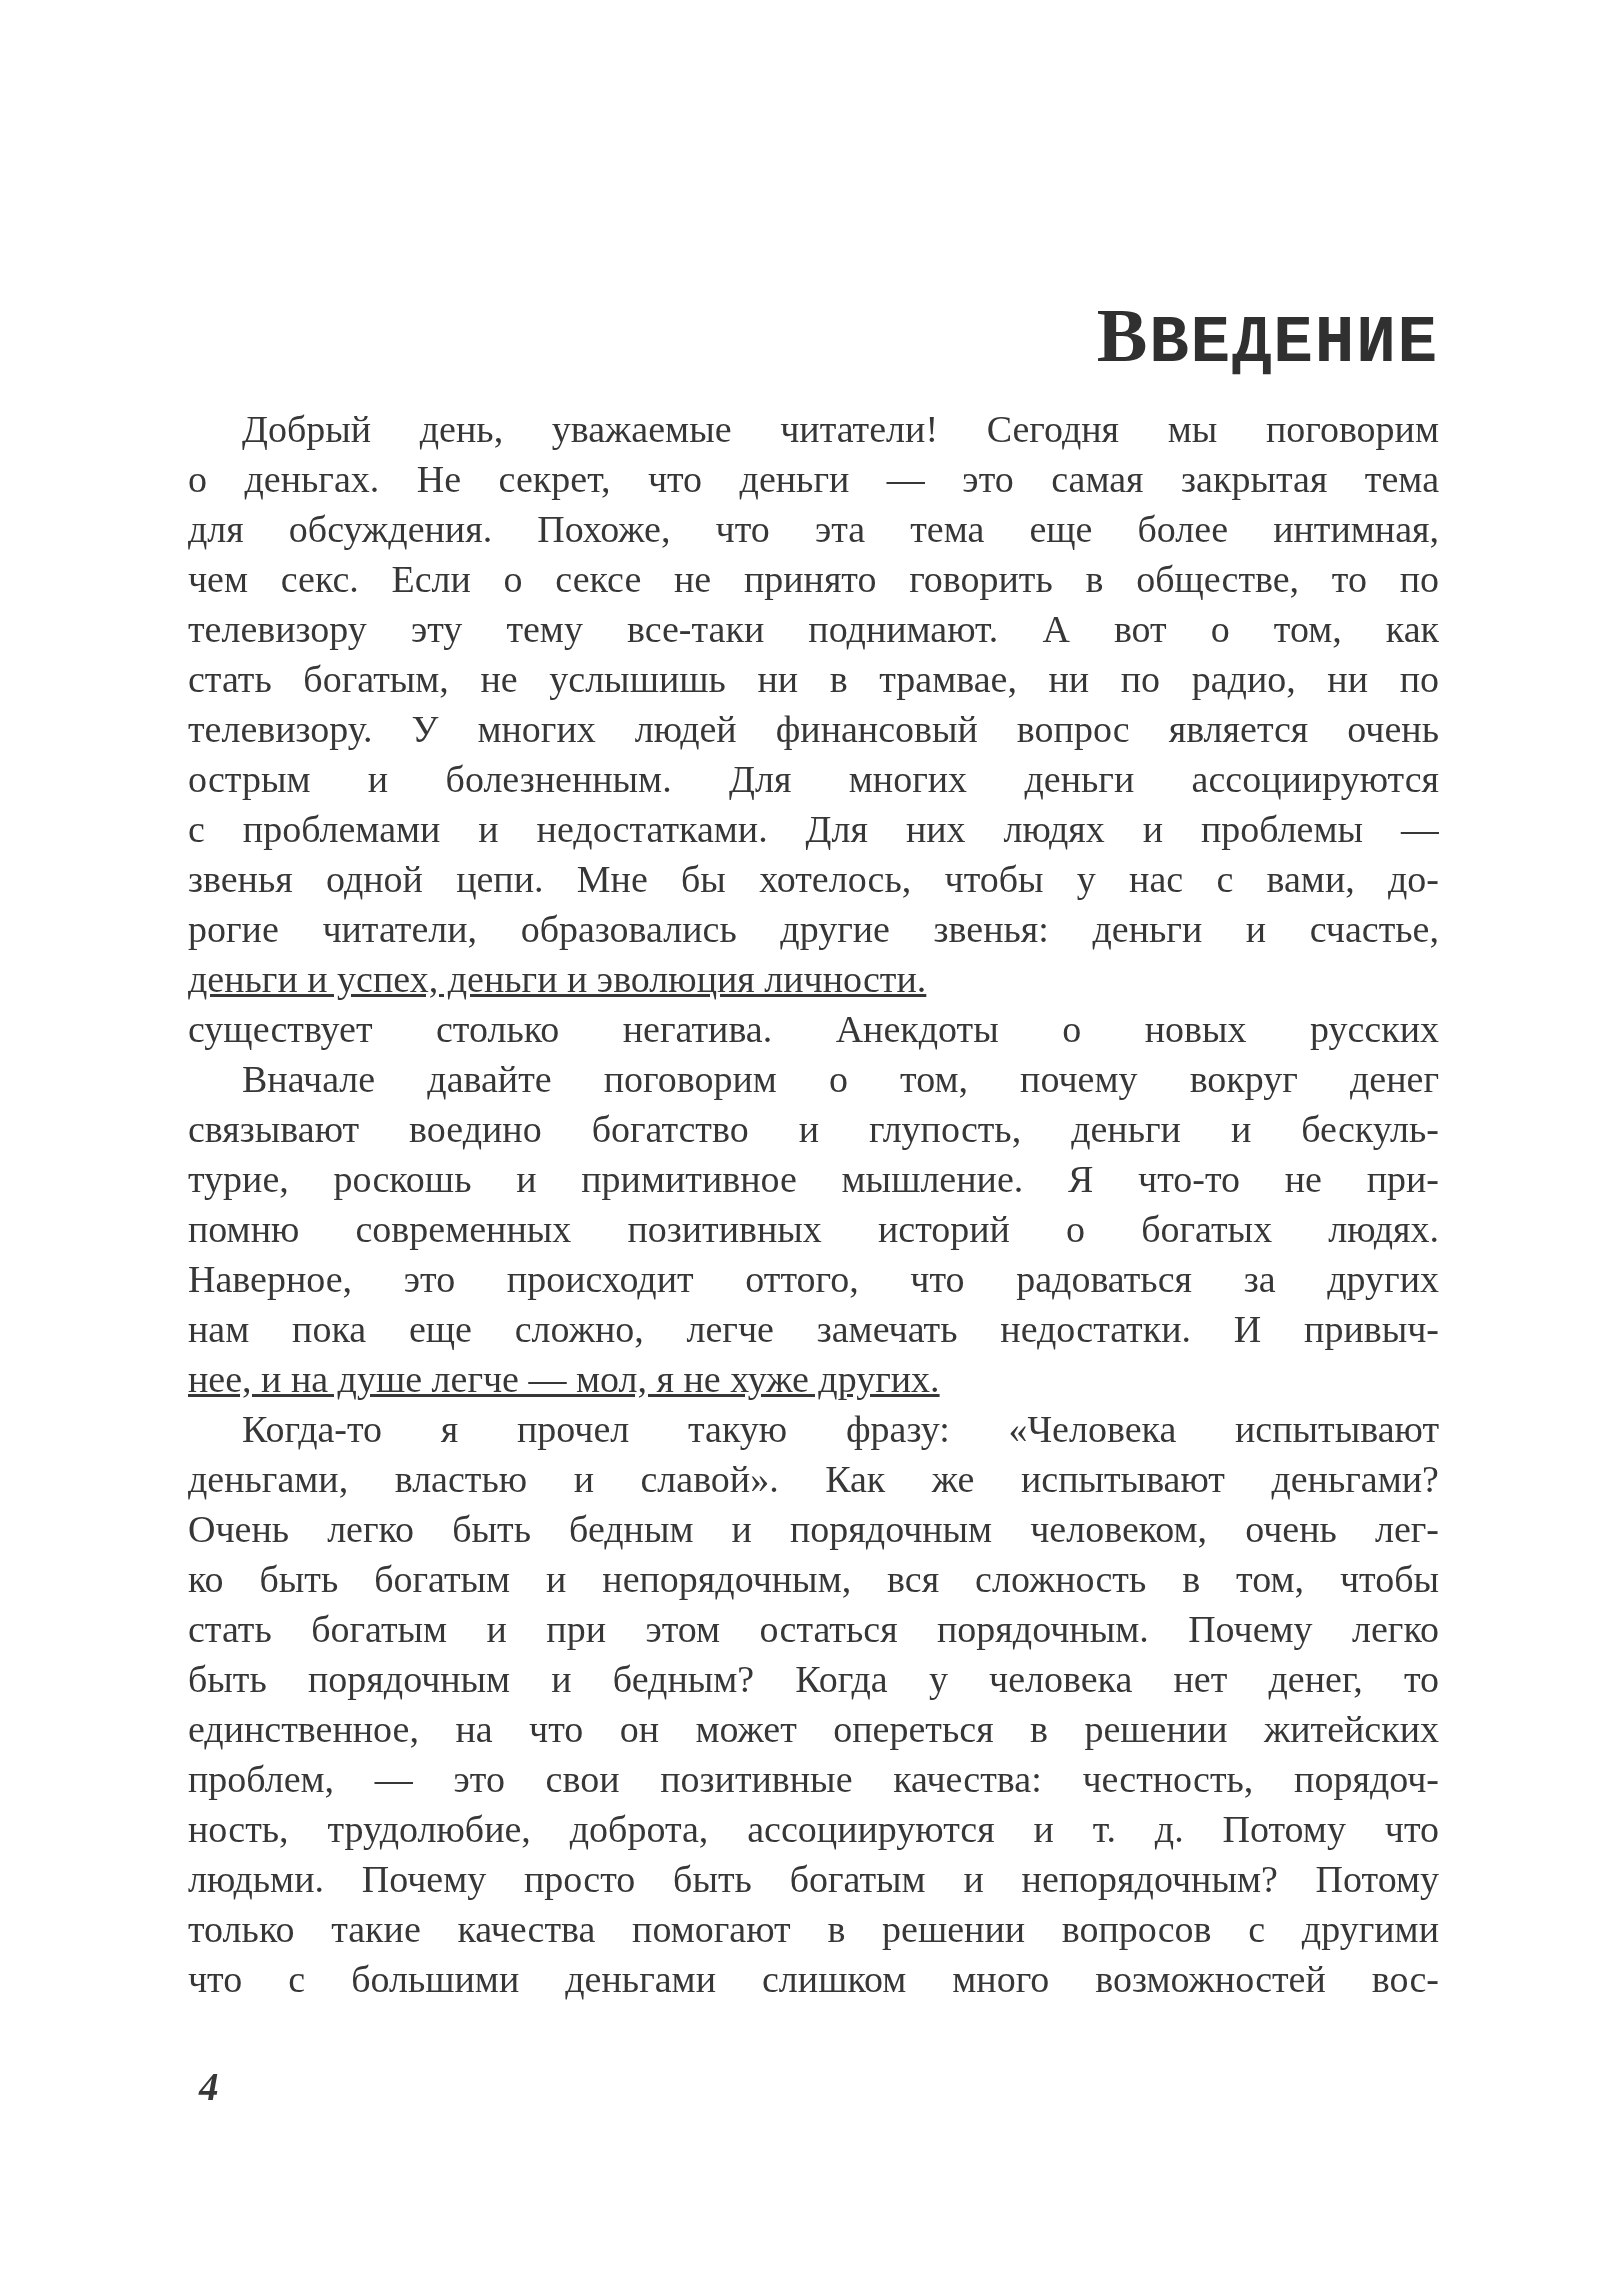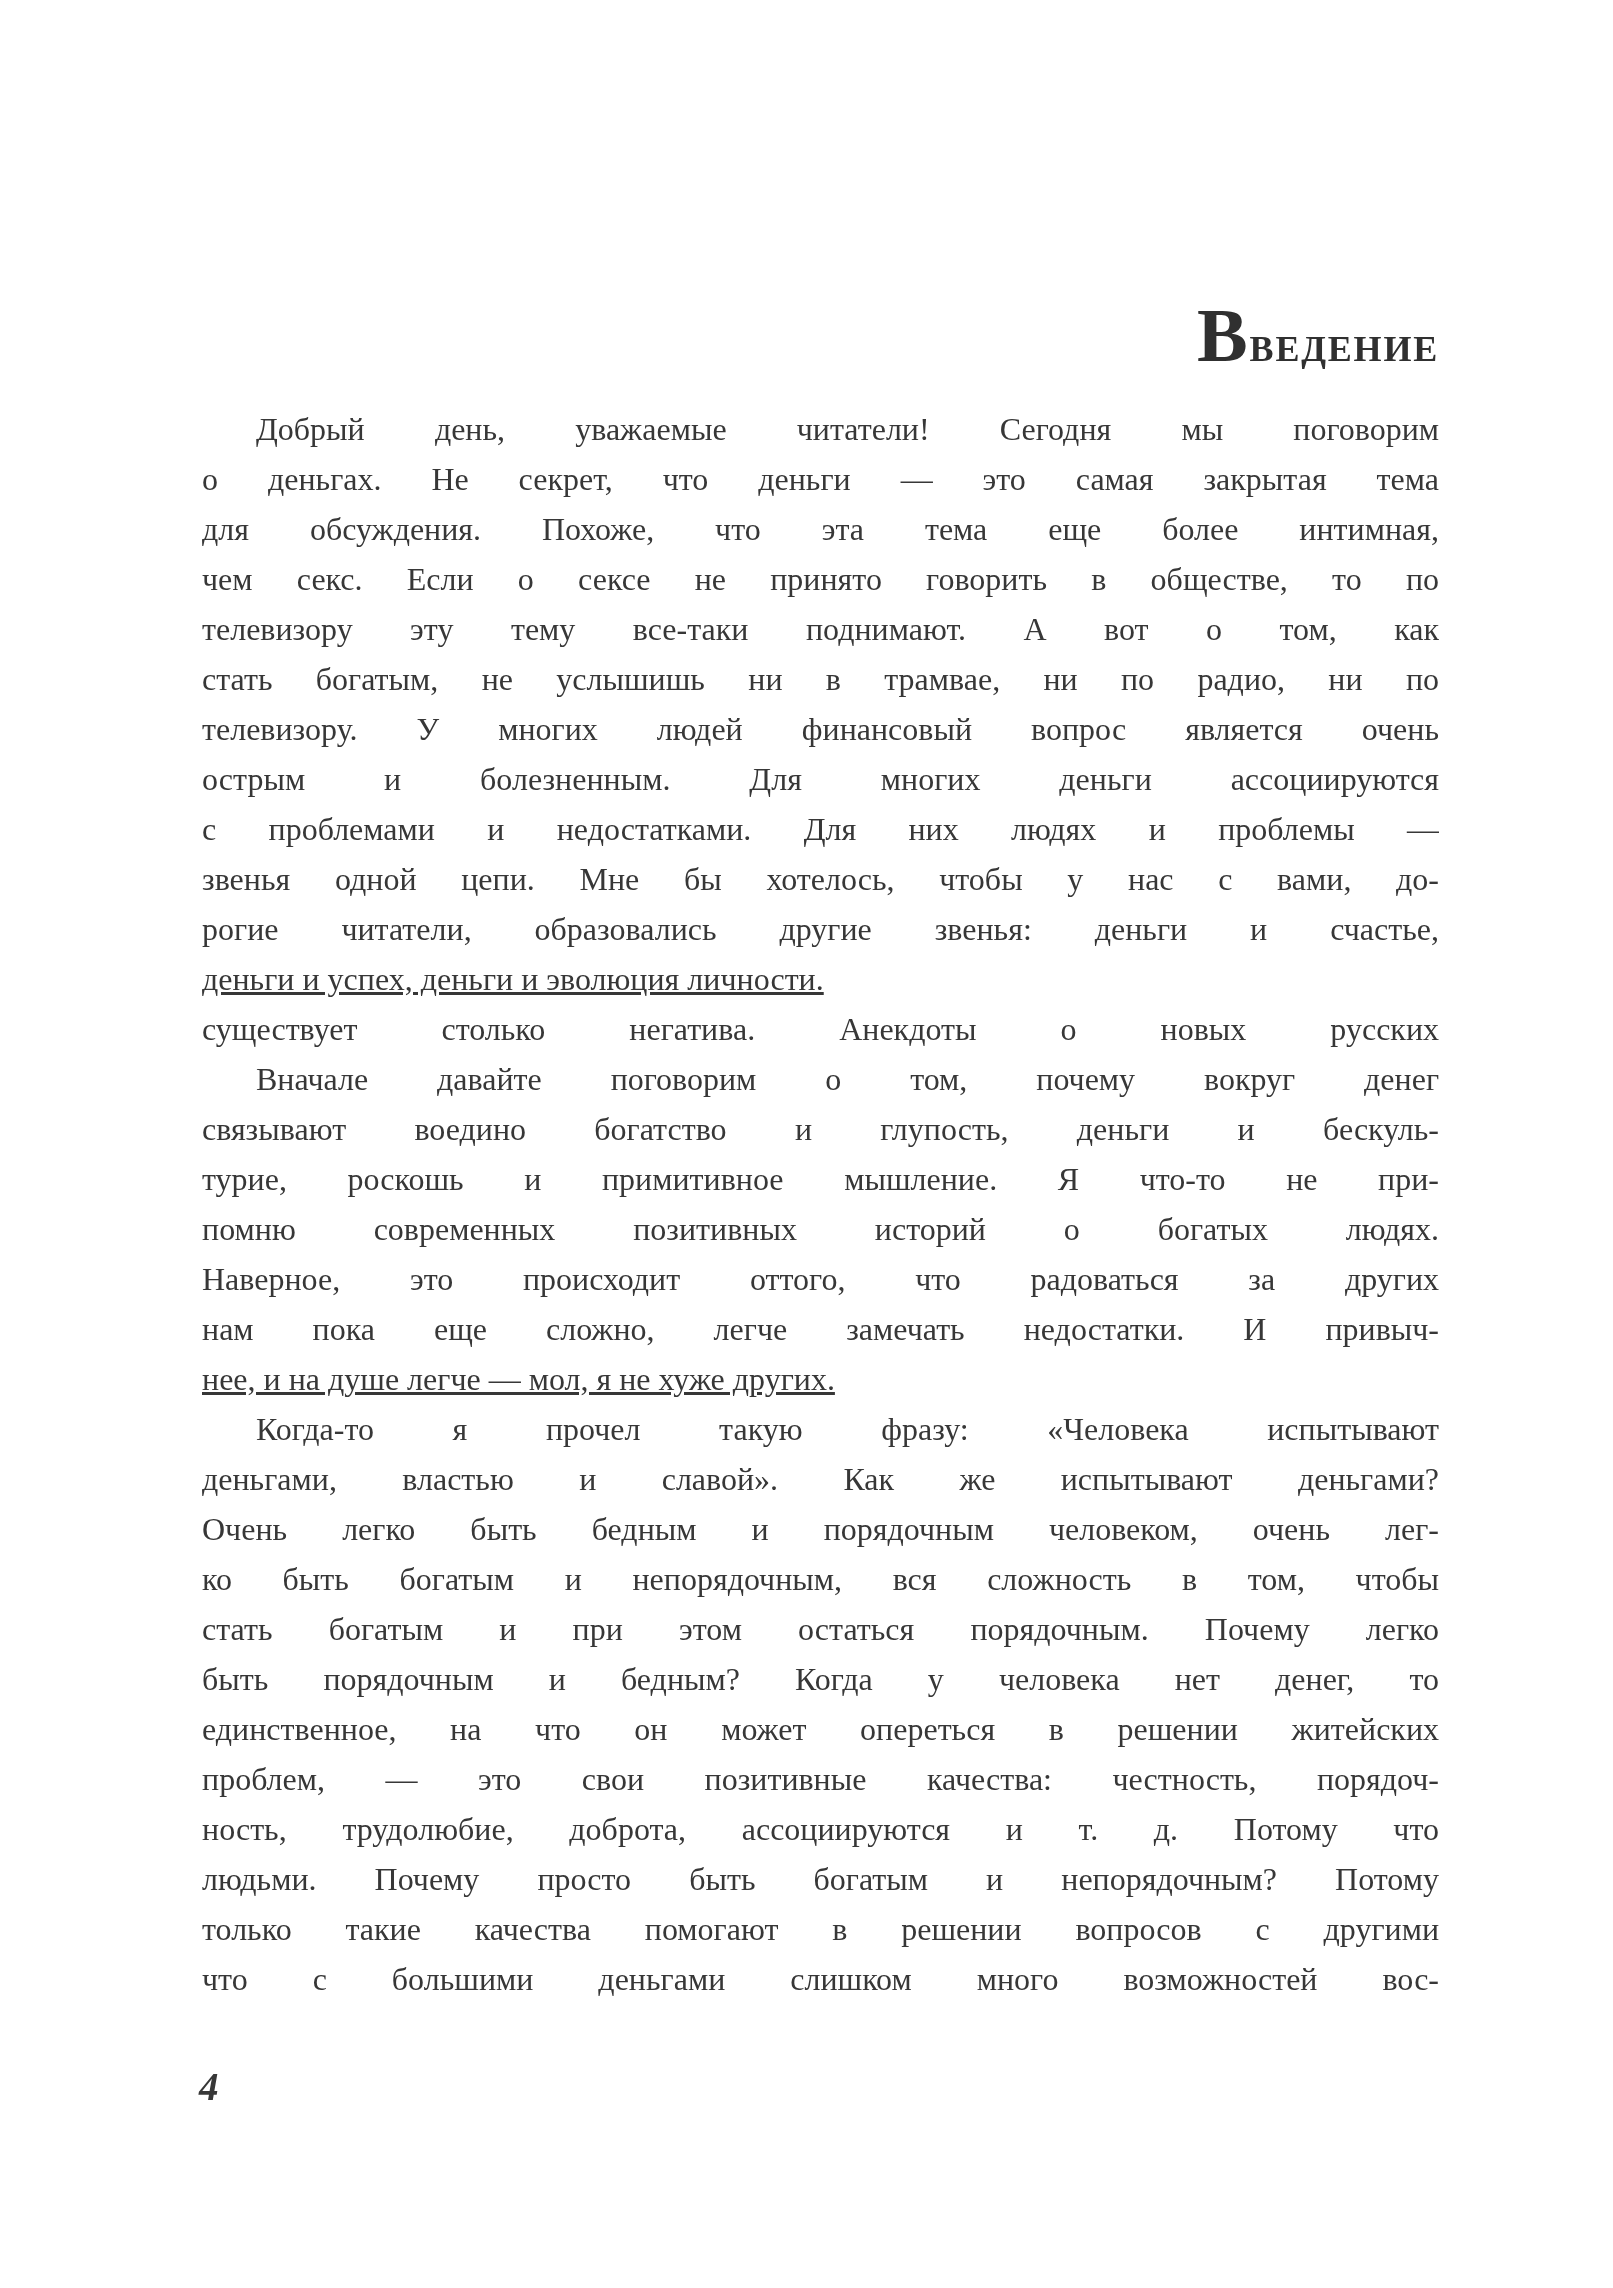--- a/index.html
+++ b/index.html
@@ -23,27 +23,27 @@
     top: 297px;
     right: 174px;
     text-align: right;
     font-weight: bold;
     color: var(--title);
     letter-spacing: 1.8px;
     white-space: nowrap;
     line-height: 1;
   }
   .title-initial { font-size: 76px; }
-  .title-rest   { font-size: 36px; }
+  .title-rest   { font-size: 66px; font-family: Liberation Mono, monospace; }
   .body-text {
     position: absolute;
-    left: 202px;
+    left: 188px;
     right: 174px;
     top: 404px;
-    font-size: 32px;
+    font-size: 38px;
     color: var(--text);
   }
   .line {
     height: 50px;
     line-height: 50px;
     text-align: justify;
     text-align-last: justify;
     overflow: hidden;
     white-space: nowrap0; 
   }

